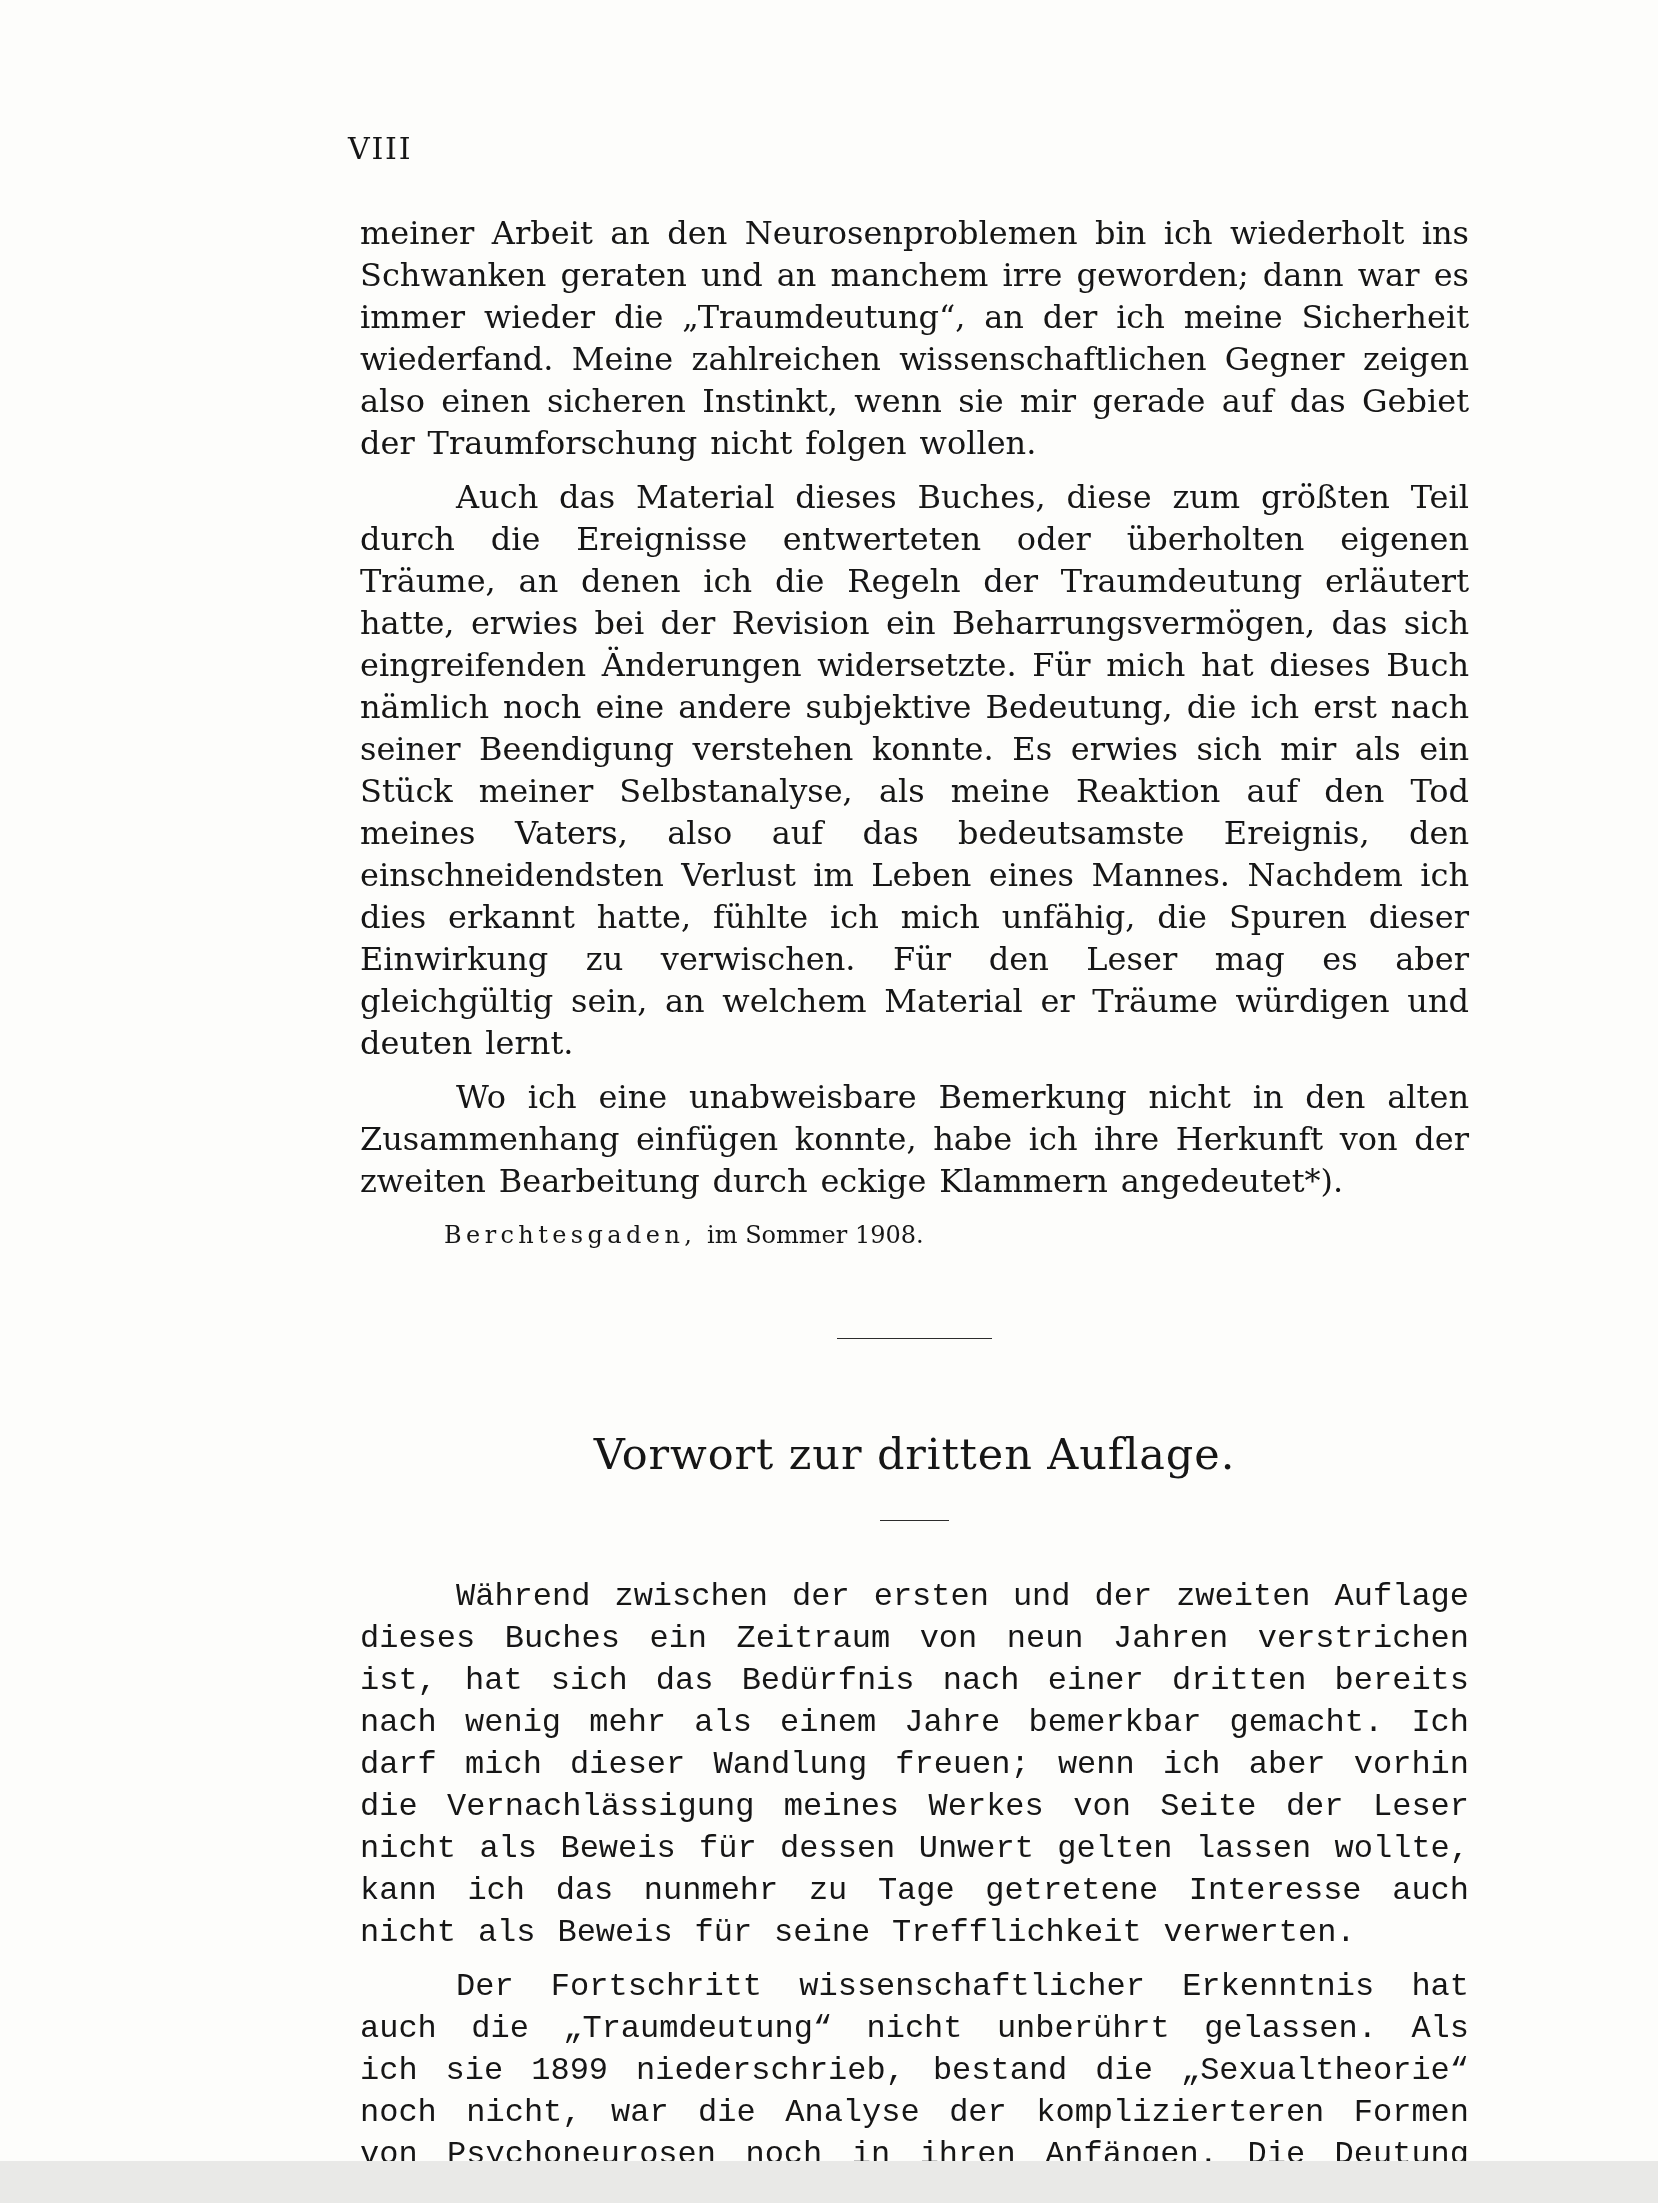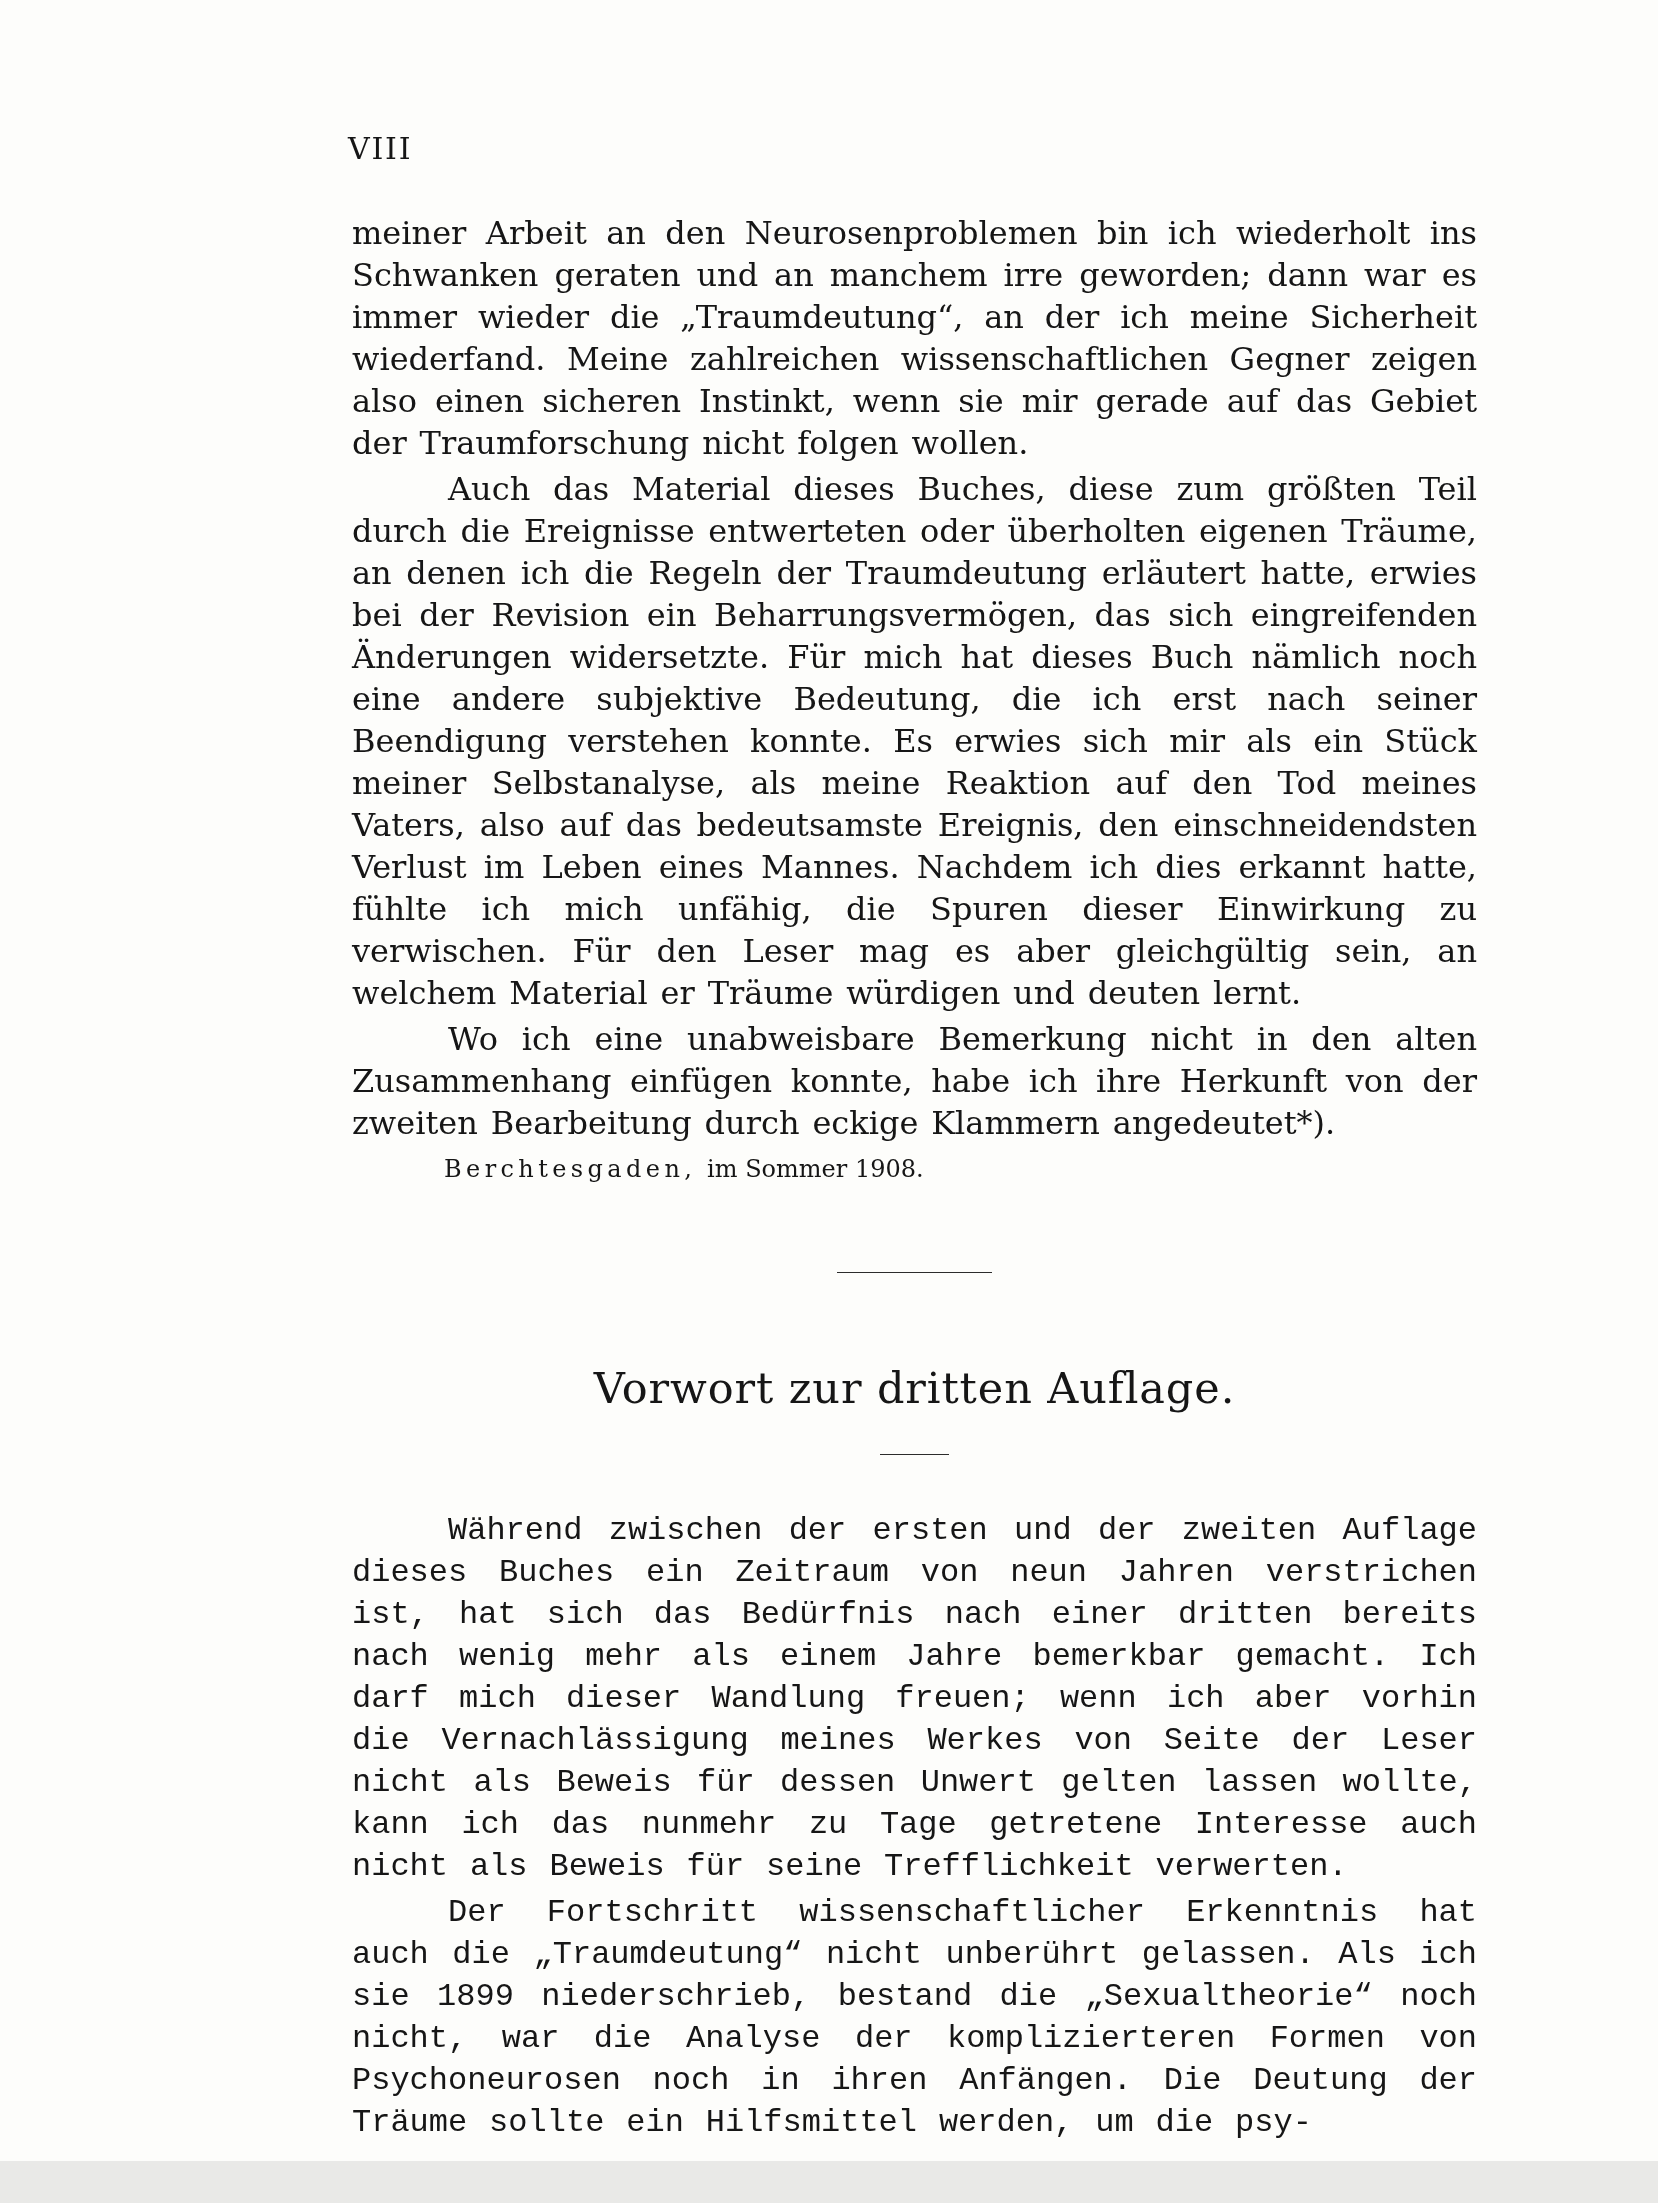--- a/index.html
+++ b/index.html
@@ -23,21 +23,21 @@
     top: 131px;
     width: 1133px;
   }
   .page-number {
     font-size: 30px;
     letter-spacing: 1.8px;
     font-variant: small-caps;
     margin: 0 0 46px 0;
   }
   .body-text p {
-    margin: 4px;
+    margin: 12px;
     font-size: 32px;
     line-height: 42px;
     text-align: justify;
     word-spacing: 2.7px;
   }
   .body-text p.indent {
     text-indent: 96px;
   }
   .signature {
     margin: 1.8px 0 0 0;

